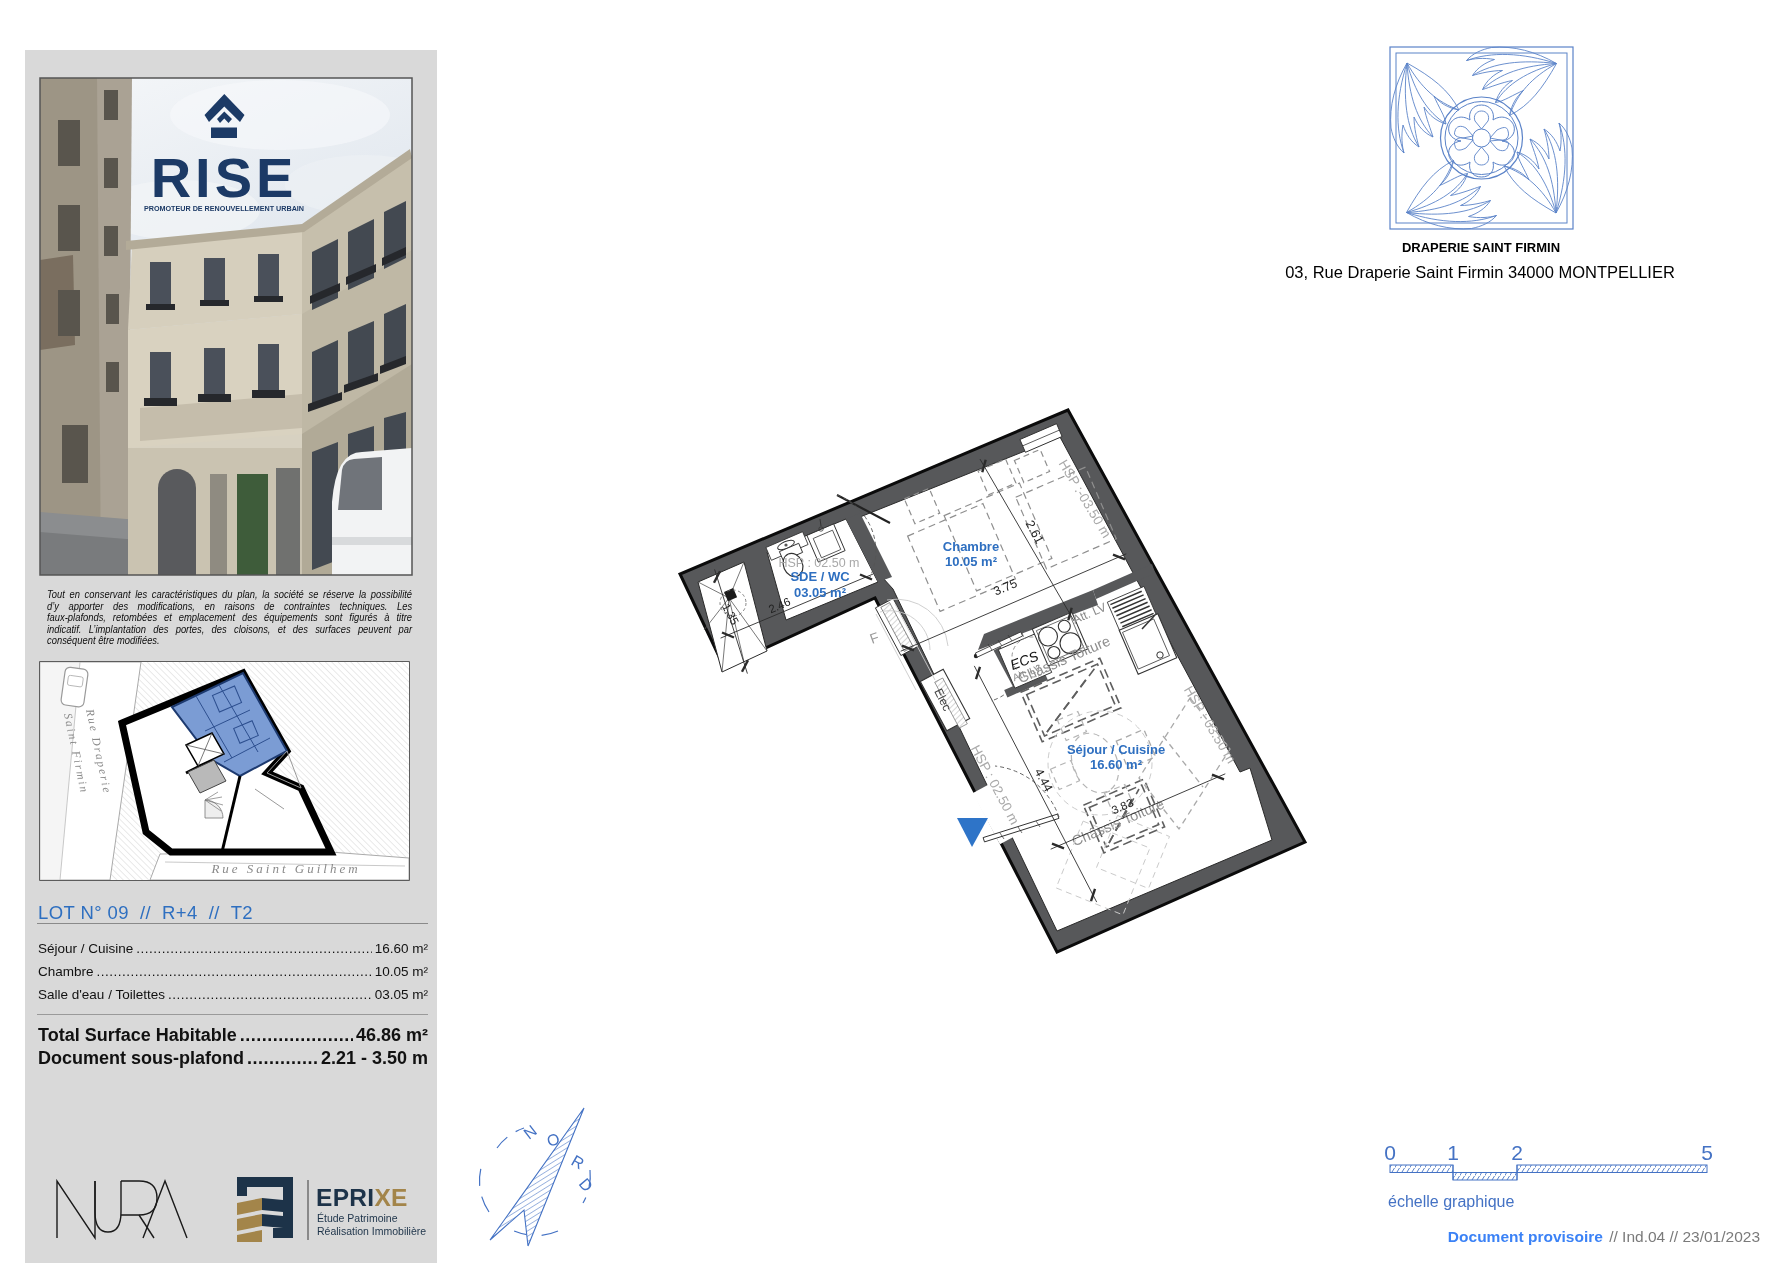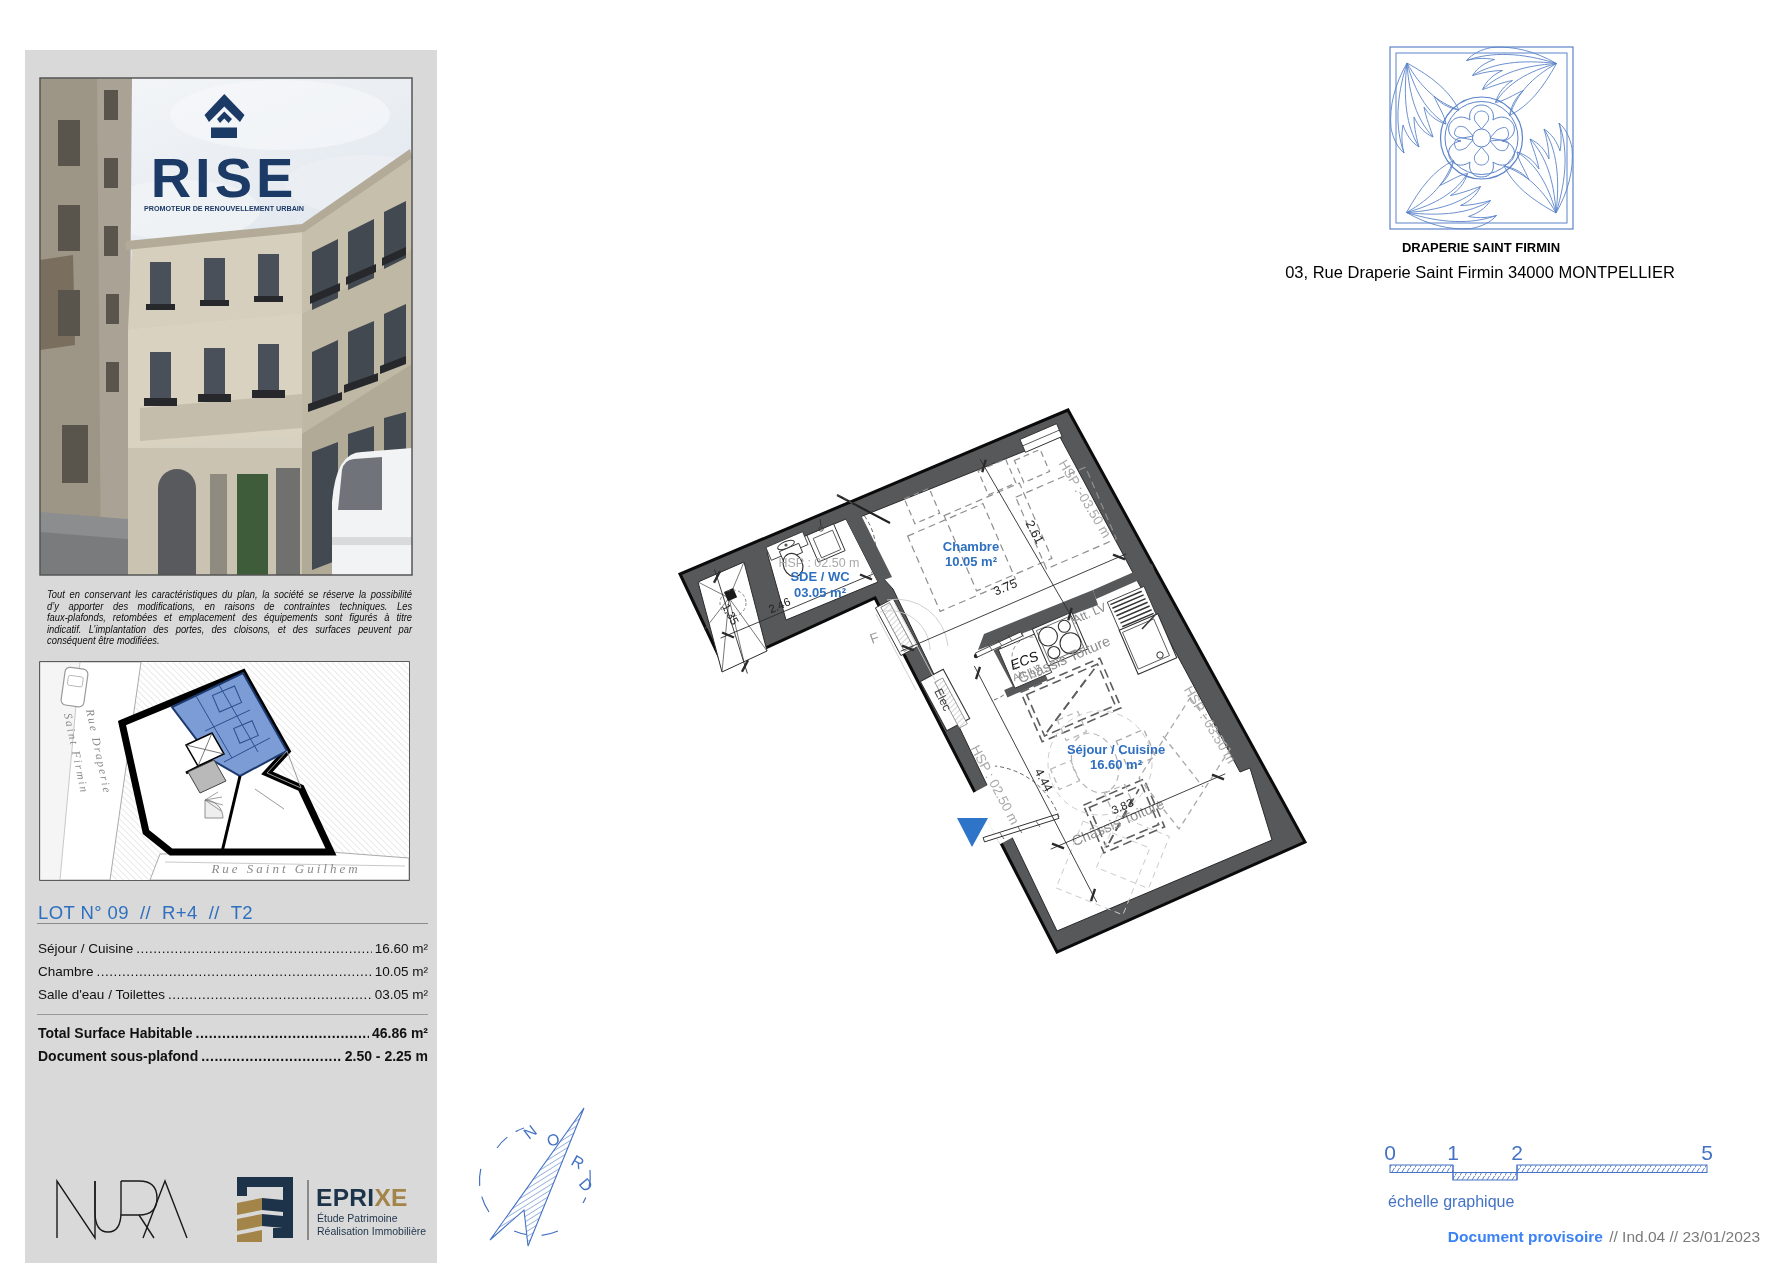--- a/index.html
+++ b/index.html
@@ -5,21 +5,21 @@
 * { margin:0; padding:0; box-sizing:border-box; }
 body { width:1786px; height:1263px; background:#ffffff; font-family:"Liberation Sans", sans-serif; position:relative; overflow:hidden; }
 .sidebar { position:absolute; left:25px; top:50px; width:412px; height:1213px; background:#d9d9d9; }
 .disclaimer { position:absolute; left:47px; top:589px; width:428px; font-size:11px; font-style:italic; color:#0d0d0d; line-height:11.6px; text-align:justify; transform:scaleX(0.853); transform-origin:0 0; }
 .dl { text-align:justify; text-align-last:justify; }
 .lot { position:absolute; left:38px; top:902px; font-size:18.5px; font-weight:normal; color:#2e6fc0; letter-spacing:0.4px; }
 .rule1 { position:absolute; left:37px; top:923px; width:391px; border-top:1.5px solid #8a8a8a; }
 .rule2 { position:absolute; left:37px; top:1014px; width:391px; border-top:1.2px solid #9a9a9a; }
 .trow { position:absolute; left:38px; width:390px; font-size:13.5px; color:#111; white-space:nowrap; display:flex; }
 .trow .dots { flex:1; overflow:hidden; letter-spacing:0.5px; margin:0 3px; }
-.brow { font-weight:bold; font-size:14px; }
+.brow { font-weight:bold; font-size:18px; }
 .title1 { position:absolute; top:240px; left:1255px; width:452px; text-align:center; font-size:13px; font-weight:bold; color:#000; }
 .title2 { position:absolute; top:263px; left:1170px; width:620px; text-align:center; font-size:16.5px; color:#000; }
 .footer { position:absolute; top:1228px; left:1060px; width:700px; text-align:right; font-size:15.5px; color:#7a7a7a; }
 .footer b { color:#3b82f6; padding-right:2px;padding-left:24px; }
 svg.main { position:absolute; left:0; top:0; }
 </style>
 </head>
 <body>
 
 <div class="sidebar"></div>
@@ -551,20 +551,20 @@
 
 <div class="trow brow" style="top:1025px;">
     <span>Total Surface Habitable</span>
     <span class="dots">...............................................................................</span>
     <span>46.86 m²</span>
   </div>
 
 <div class="trow brow" style="top:1048px;">
     <span>Document sous-plafond</span>
     <span class="dots">...............................................................................</span>
-    <span>2.50 - 2.25 m</span>
+    <span>2.21 - 3.50 m</span>
   </div>
 
 <div class="title1">DRAPERIE SAINT FIRMIN</div>
 
 <div class="title2">03, Rue Draperie Saint Firmin 34000 MONTPELLIER</div>
 
 <div class="footer"><b>Document provisoire</b> // Ind.04 // 23/01/2023</div>
 
 </body></html>

